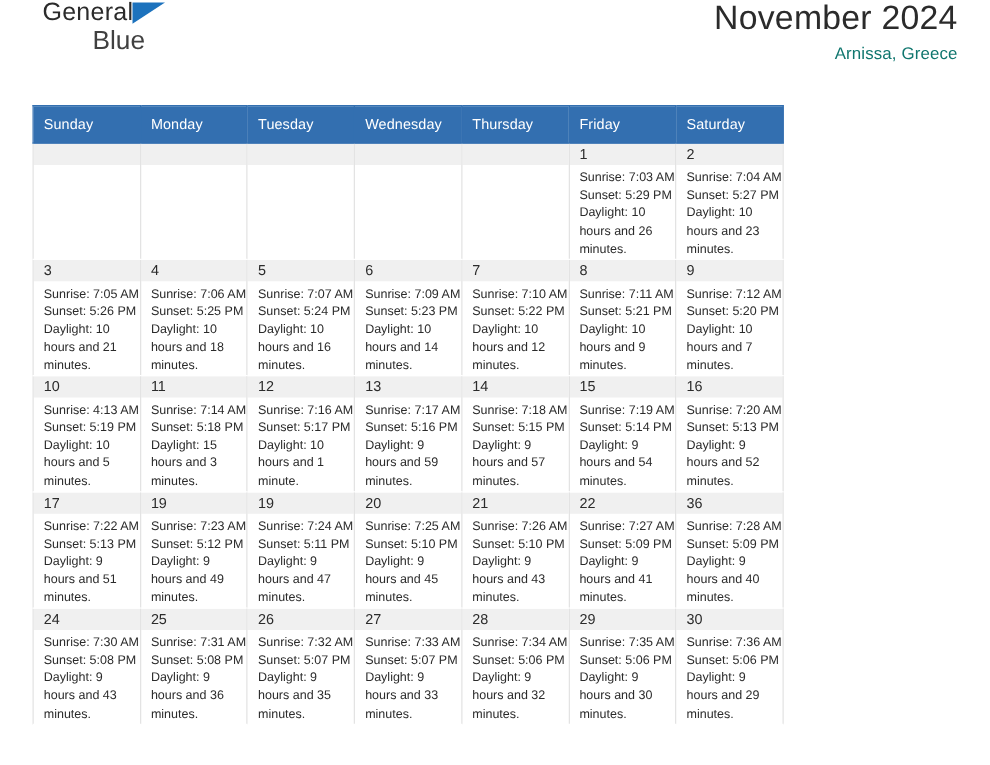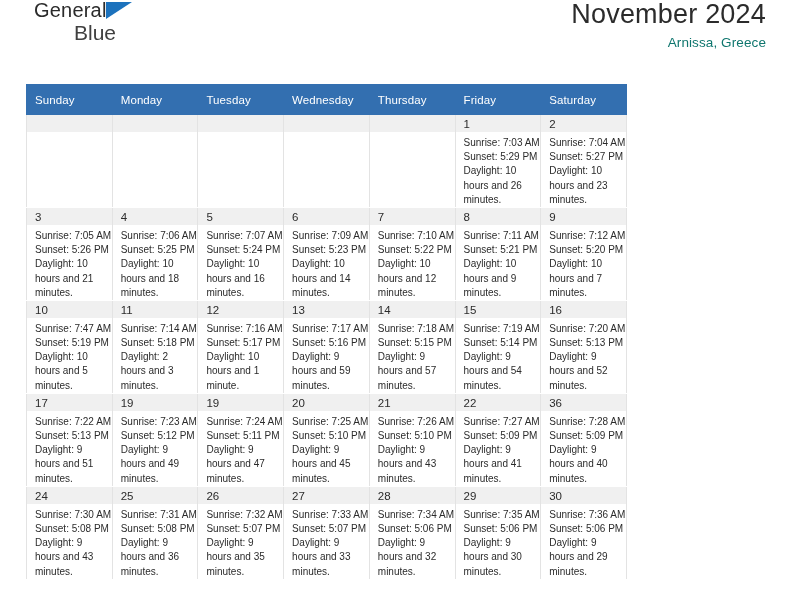--- a/index.html
+++ b/index.html
@@ -267,31 +267,31 @@
               <div>Sunrise: 7:12 AM</div>
               <div>Sunset: 5:20 PM</div>
               <div class="daylight">Daylight: 10 hours and 7 minutes.</div>
             </div>
           </td>
         </tr>
         <tr>
           <td class="cell-inner">
             <div class="daynum">10</div>
             <div class="details">
-              <div>Sunrise: 7:47 AM</div>
+              <div>Sunrise: 4:13 AM</div>
               <div>Sunset: 5:19 PM</div>
               <div class="daylight">Daylight: 10 hours and 5 minutes.</div>
             </div>
           </td>
           <td class="cell-inner">
             <div class="daynum">11</div>
             <div class="details">
               <div>Sunrise: 7:14 AM</div>
               <div>Sunset: 5:18 PM</div>
-              <div class="daylight">Daylight: 2 hours and 3 minutes.</div>
+              <div class="daylight">Daylight: 15 hours and 3 minutes.</div>
             </div>
           </td>
           <td class="cell-inner">
             <div class="daynum">12</div>
             <div class="details">
               <div>Sunrise: 7:16 AM</div>
               <div>Sunset: 5:17 PM</div>
               <div class="daylight">Daylight: 10 hours and 1 minute.</div>
             </div>
           </td>

